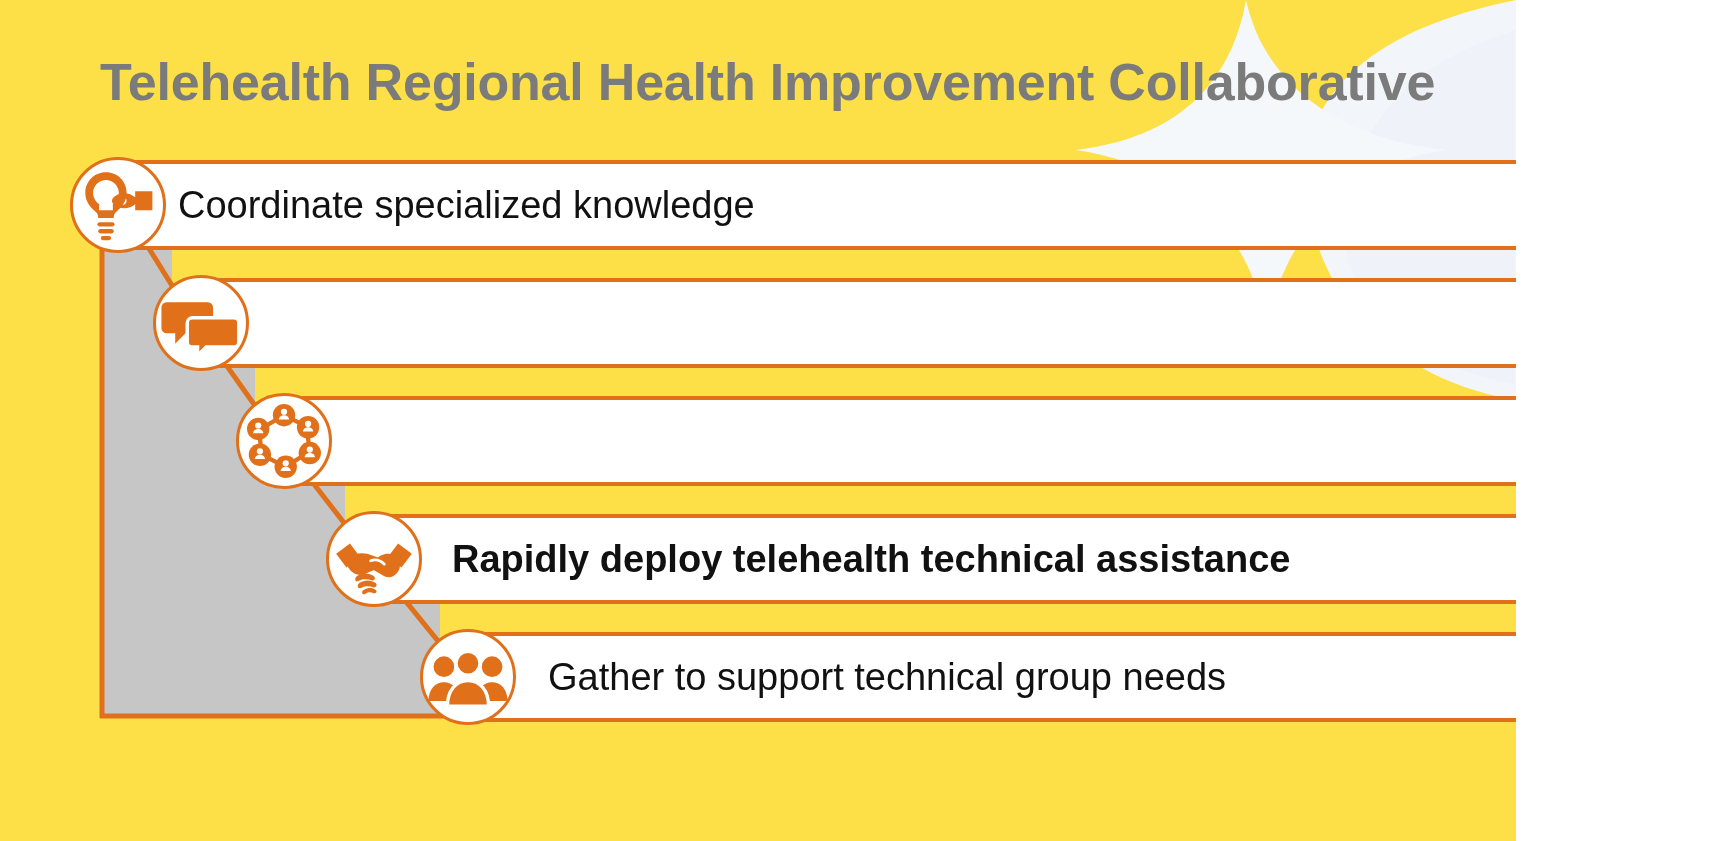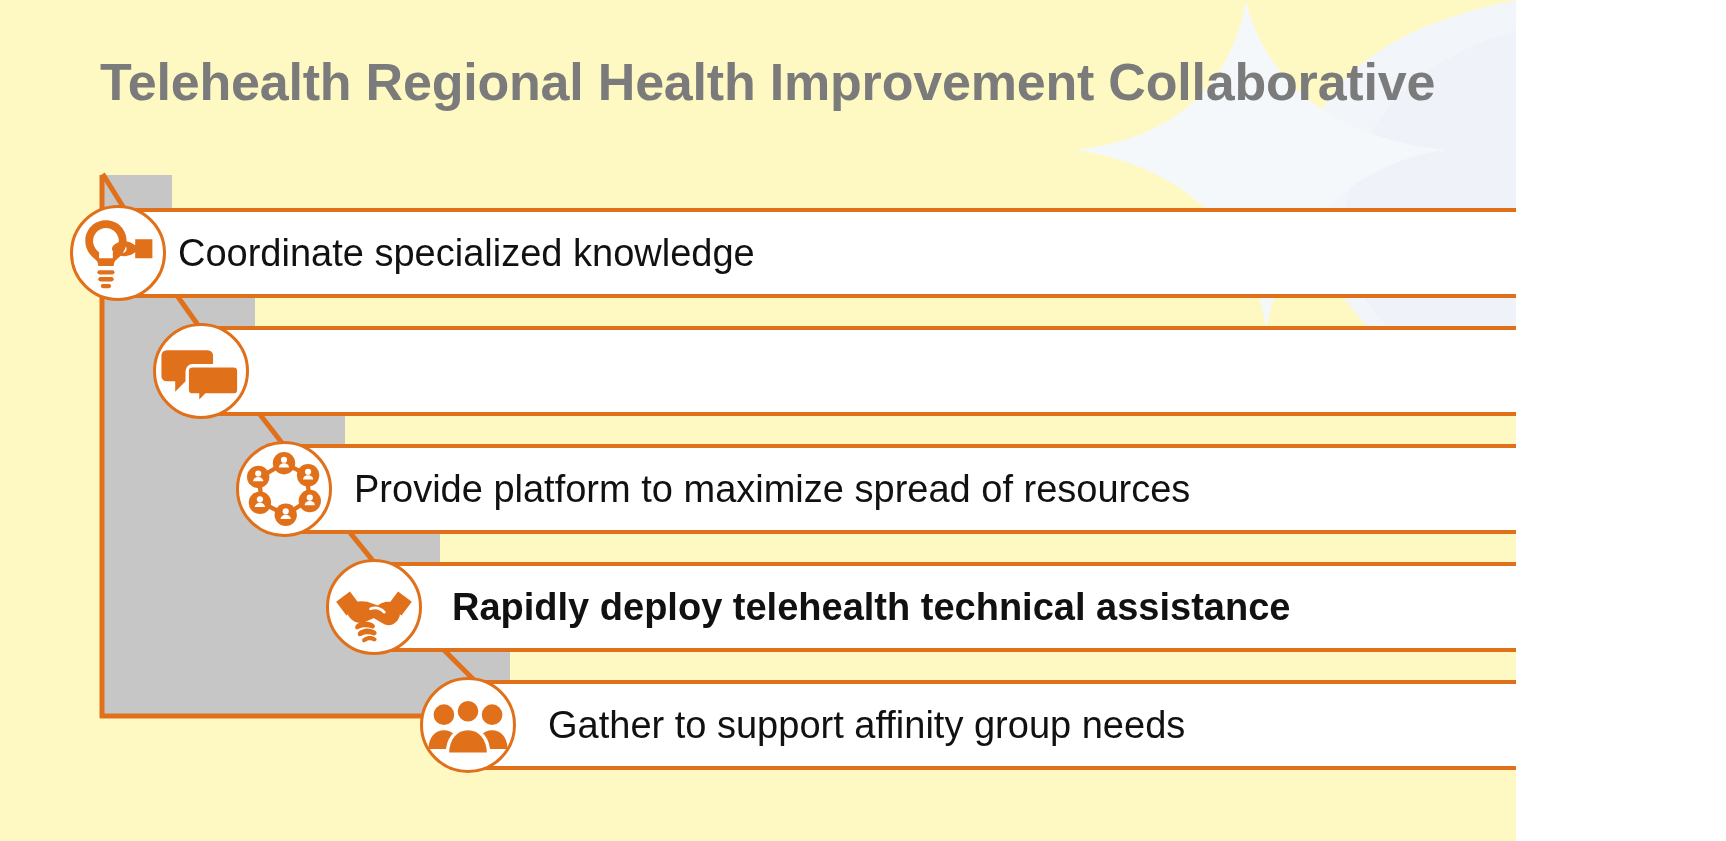--- a/index.html
+++ b/index.html
@@ -7,21 +7,21 @@
     padding: 0;
     background: #ffffff;
   }
   body {
     font-family: "Liberation Sans", sans-serif;
   }
   #slide {
     position: relative;
     width: 1516px;
     height: 841px;
-    background: #fef9c3;
+    background: #fde047;
     overflow: hidden;
   }
   
   .bg-decor {
     position: absolute;
     top: 0;
     right: 0;
     width: 500px;
     height: 400px;
     pointer-events: none;
@@ -42,21 +42,20 @@
     position: absolute;
     left: 0;
     top: 0;
     width: 1726px;
     height: 841px;
   }
   
   .row {
     position: absolute;
     height: 90px;
-    margin-top: 48px;
   }
   .row-box {
     position: absolute;
     left: 0;
     top: 0;
     right: 0;
     bottom: 0;
     background: #ffffff;
     border: 4px solid #E1701A;
     box-sizing: border-box;
@@ -174,21 +173,20 @@
           <circle cx="22" cy="66" r="13" fill="#E1701A"></circle>
           <circle cx="22" cy="62" r="3.6" fill="#ffffff"></circle>
           <path d="M16,71 a6,5 0 0 1 12,0 Z" fill="#ffffff"></path>
 
           <circle cx="20" cy="36" r="13" fill="#E1701A"></circle>
           <circle cx="20" cy="32" r="3.6" fill="#ffffff"></circle>
           <path d="M14,41 a6,5 0 0 1 12,0 Z" fill="#ffffff"></path>
         </g>
       </svg>
     </div>
-    <div class="row-label" style="left:88px;">Provide platform to maximize spread of resources</div>
   </div>
 
   <div class="row" style="left:356px; top:514px; width:1256px;">
     <div class="row-box"></div>
     <div class="icon-circle" style="left:-30px;">
       <svg viewBox="0 0 100 100" width="86" height="86" xmlns="http://www.w3.org/2000/svg">
         <g fill="#E1701A">
 
           <path d="M6,44 L22,32 L34,48 L18,60 Z"></path>
 
@@ -219,16 +217,16 @@
           <path d="M4,78 C4,64 12,56 22,56 C32,56 40,64 40,78 Z"></path>
 
           <circle cx="78" cy="38" r="12"></circle>
           <path d="M60,78 C60,64 68,56 78,56 C88,56 96,64 96,78 Z"></path>
 
           <circle cx="50" cy="34" r="14" stroke="#ffffff" stroke-width="4"></circle>
           <path d="M26,84 C26,66 36,54 50,54 C64,54 74,66 74,84 Z" stroke="#ffffff" stroke-width="4"></path>
         </g>
       </svg>
     </div>
-    <div class="row-label" style="left:98px;">Gather to support affinity group needs</div>
+    <div class="row-label" style="left:98px;">Gather to support technical group needs</div>
   </div>
 
 </div>
 
 </body></html>

